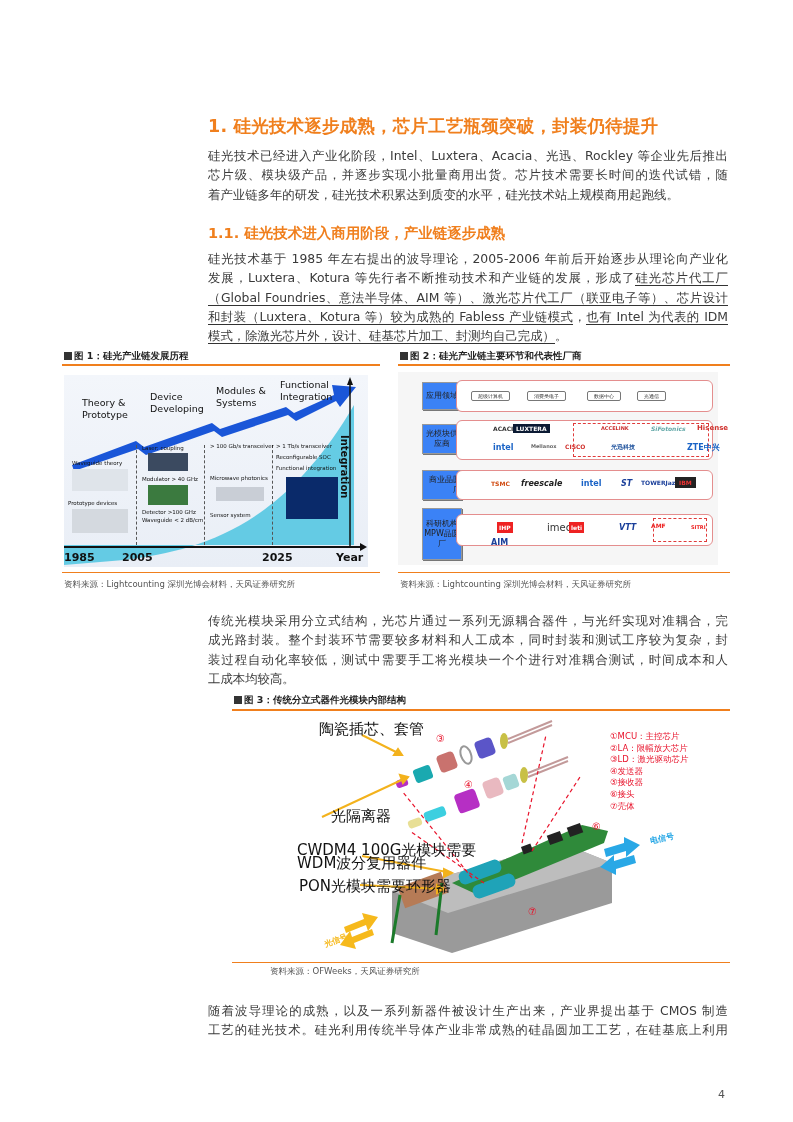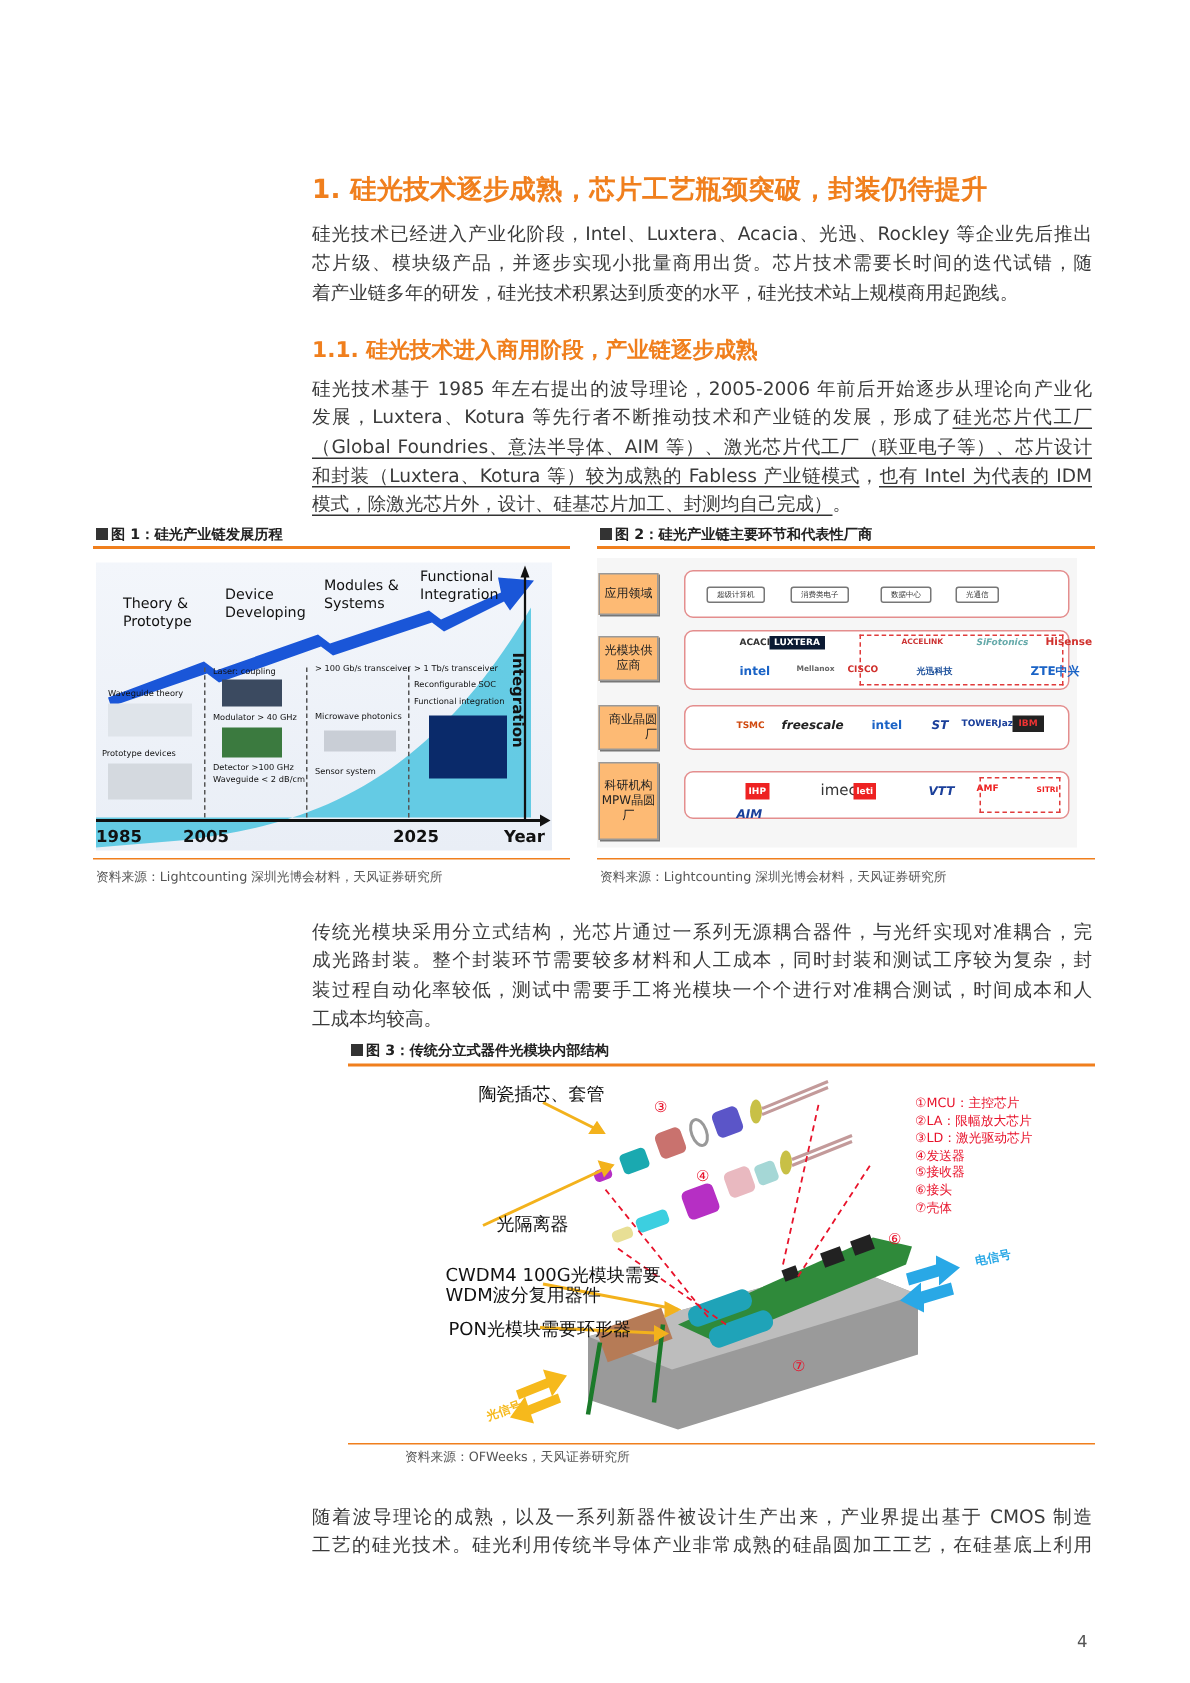--- a/index.html
+++ b/index.html
@@ -22,29 +22,29 @@
   
   .fig1 { left: 64px; top: 375px; width: 304px; height: 192px; background: linear-gradient(#f3f6fb,#e9eef6); overflow: hidden; }
   .fig1 .stage { position:absolute; font-size: 9.5px; color:#111; line-height: 12px; font-family: "DejaVu Sans", sans-serif; }
   .fig1 .sm { position:absolute; font-size: 5.5px; color:#111; white-space: nowrap; }
   .fig1 .yr { position:absolute; font-size: 11px; font-weight: bold; color:#111; top: 176px; }
   .fig1 .vdash { position:absolute; top: 70px; height: 100px; border-left: 1px dashed #555; }
   .fig1 .thumb { position:absolute; background:#3b4a60; }
 
   
   .fig2 { left: 398px; top: 372px; width: 320px; height: 193px; background:#f6f6f6; }
-  .fig2 .rowlabel { position:absolute; left: 1px; width: 38px; background:#fdba74; border:1px solid #999; box-shadow: 1px 1px 0 #777;
+  .fig2 .rowlabel { position:absolute; left: 24px; width: 38px; background:#3b82f6; border:1px solid #999; box-shadow: 1px 1px 0 #777;
                     font-size: 8px; color:#222; text-align:center; display:flex; align-items:center; justify-content:center; line-height: 10px; }
   .fig2 .rowbox { position:absolute; left: 58px; width: 255px; border: 1.5px solid #e48e8e; border-radius: 6px; background:#fff; }
   .fig2 .chip { position:absolute; font-size: 5px; border:1px solid #777; border-radius:2px; padding: 1px 6px; background:#fff; color:#333; white-space: nowrap; }
   .fig2 .logo { position:absolute; font-size: 8px; font-weight:bold; white-space: nowrap; padding-left: 24px; }
 
   
   .fig3 { left: 232px; top: 713px; width: 510px; height: 248px; }
-  .fig3 .lbl { position:absolute; font-size: 12px; color:#111; white-space: nowrap; line-height: 13px; padding-left: 41px; }
+  .fig3 .lbl { position:absolute; font-size: 15px; color:#111; white-space: nowrap; line-height: 13px; padding-left: 41px; }
   .fig3 .legend { position:absolute; left: 378px; top: 18px; font-size: 8.5px; color: #e8132b; line-height: 11.6px; white-space: nowrap; }
   .fig3 .num { position:absolute; font-size: 10px; color:#e8132b; }
   .fig3 .sig { position:absolute; font-size: 8px; font-weight: bold; white-space: nowrap; }
 </style>
 </head>
 <body>
 
 <div class="abs h1">1. 硅光技术逐步成熟，芯片工艺瓶颈突破，封装仍待提升</div>
 <div class="abs para" style="top:146px;">
   <span class="ln">硅光技术已经进入产业化阶段，Intel、Luxtera、Acacia、光迅、Rockley 等企业先后推出</span>
@@ -135,21 +135,21 @@
   <div class="rowbox" style="top:98px; height:28px;">
     <span class="logo" style="left:10px; top:9px; color:#d04a10; font-size:6px;">TSMC</span>
     <span class="logo" style="left:40px; top:8px; color:#222; font-style:italic;">freescale</span>
     <span class="logo" style="left:100px; top:8px; color:#1a63c6;">intel</span>
     <span class="logo" style="left:140px; top:8px; color:#1a3f9a; font-style:italic;">ST</span>
     <span class="logo" style="left:160px; top:8px; color:#1a3f9a; font-size:6px;">TOWERJazz</span>
     <span class="logo" style="left:218px; top:6px; background:#222; color:#e33; font-size:6px; padding:2px 4px;">IBM</span>
   </div>
   <div class="rowlabel" style="top:136px; height:50px;">科研机构MPW晶圆厂</div>
   <div class="rowbox" style="top:142px; height:30px;">
-    <span class="logo" style="left:10px; top:23px; color:#1a3f9a; font-style:italic;">AIM</span>
+    <span class="logo" style="left:10px; top:23px; color:#1a3f9a; ">AIM</span>
     <span class="logo" style="left:40px; top:7px; background:#e22; color:#fff; font-size:6px; padding:2px;">IHP</span>
     <span class="logo" style="left:66px; top:7px; color:#333; font-size:10px; font-weight:normal;">imec</span>
     <span class="logo" style="left:112px; top:7px; background:#e22; color:#fff; font-size:6px; padding:2px;">leti</span>
     <span class="logo" style="left:138px; top:8px; color:#1a3f9a; font-style:italic;">VTT</span>
     <span class="logo" style="left:170px; top:7px; color:#e22; font-size:6px;">AMF</span>
     <div style="position:absolute; left:196px; top:3px; width:52px; height:22px; border:1.5px dashed #e03b3b;"></div>
     <span class="logo" style="left:210px; top:9px; color:#e22; font-size:5px;">SITRI</span>
   </div>
 </div>
 <div class="abs thin-rule" style="left:398px; top:572px; width:332px;"></div>

